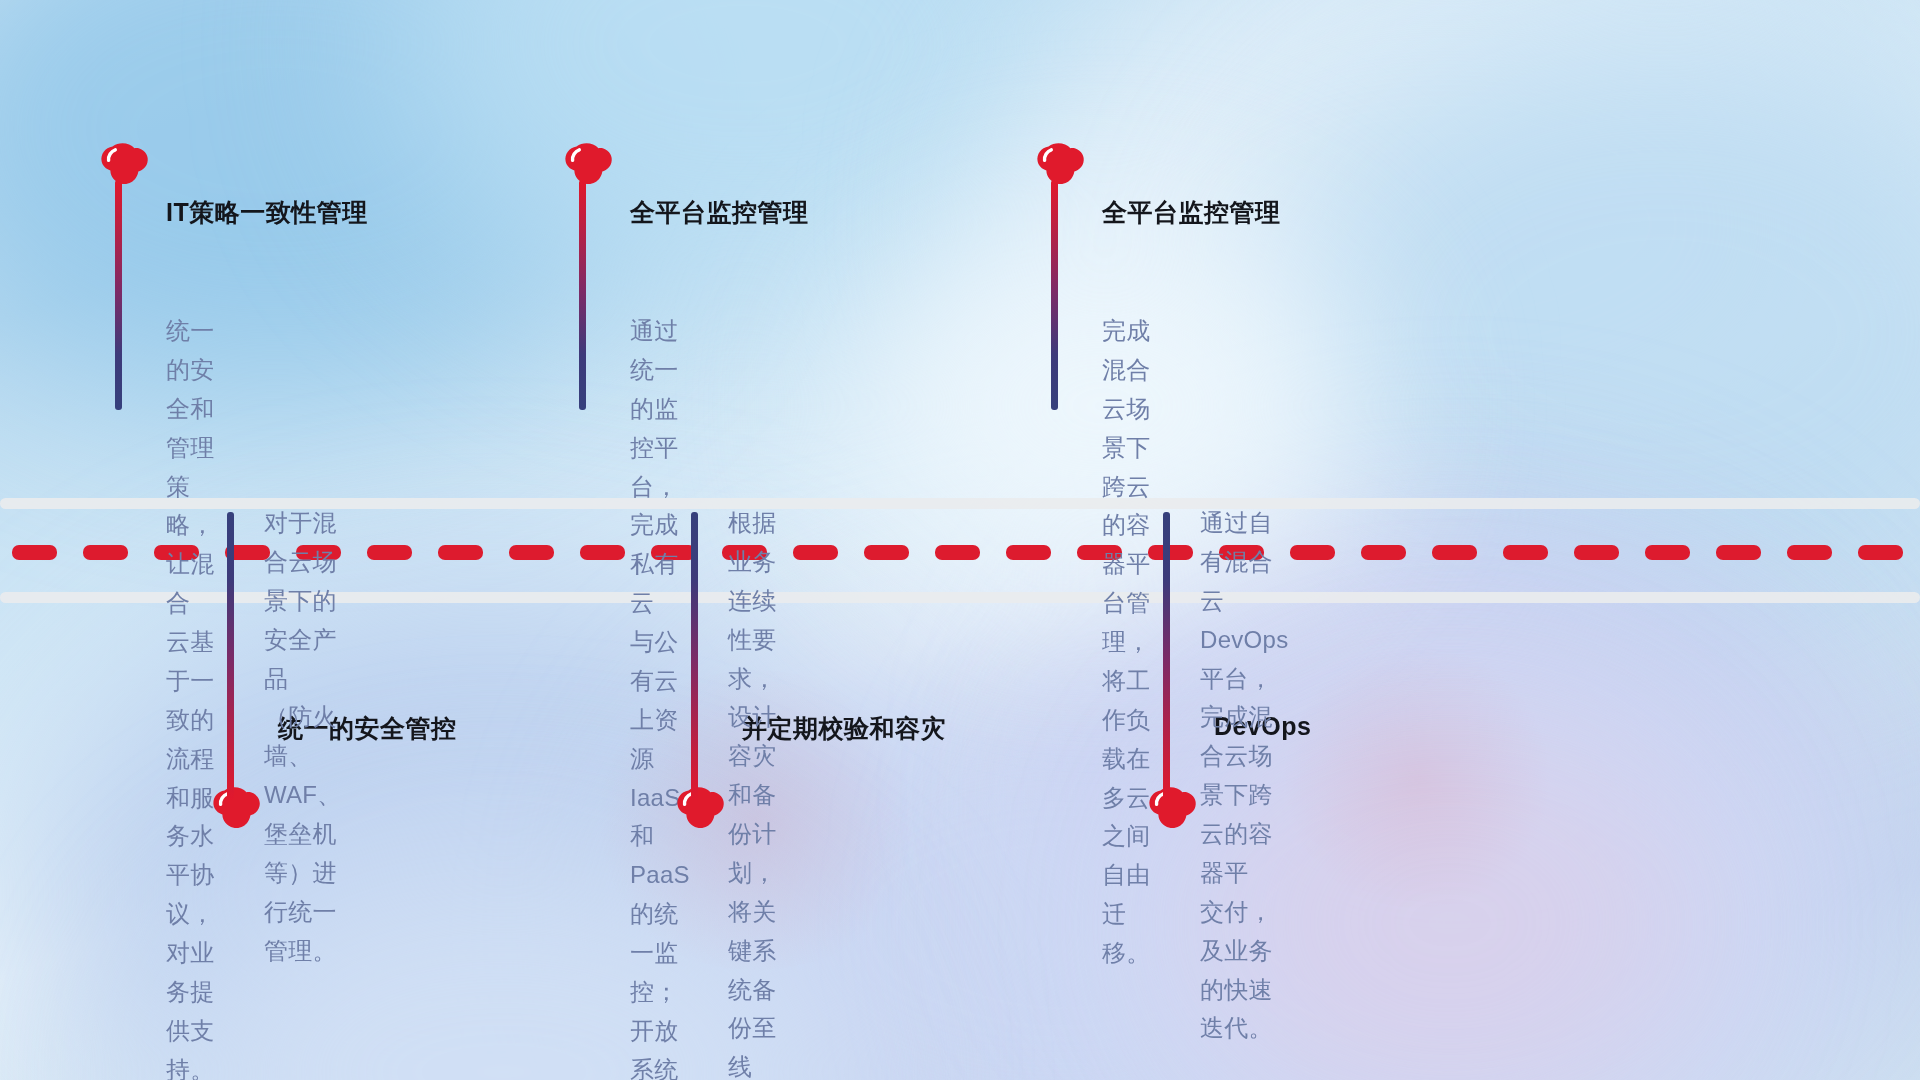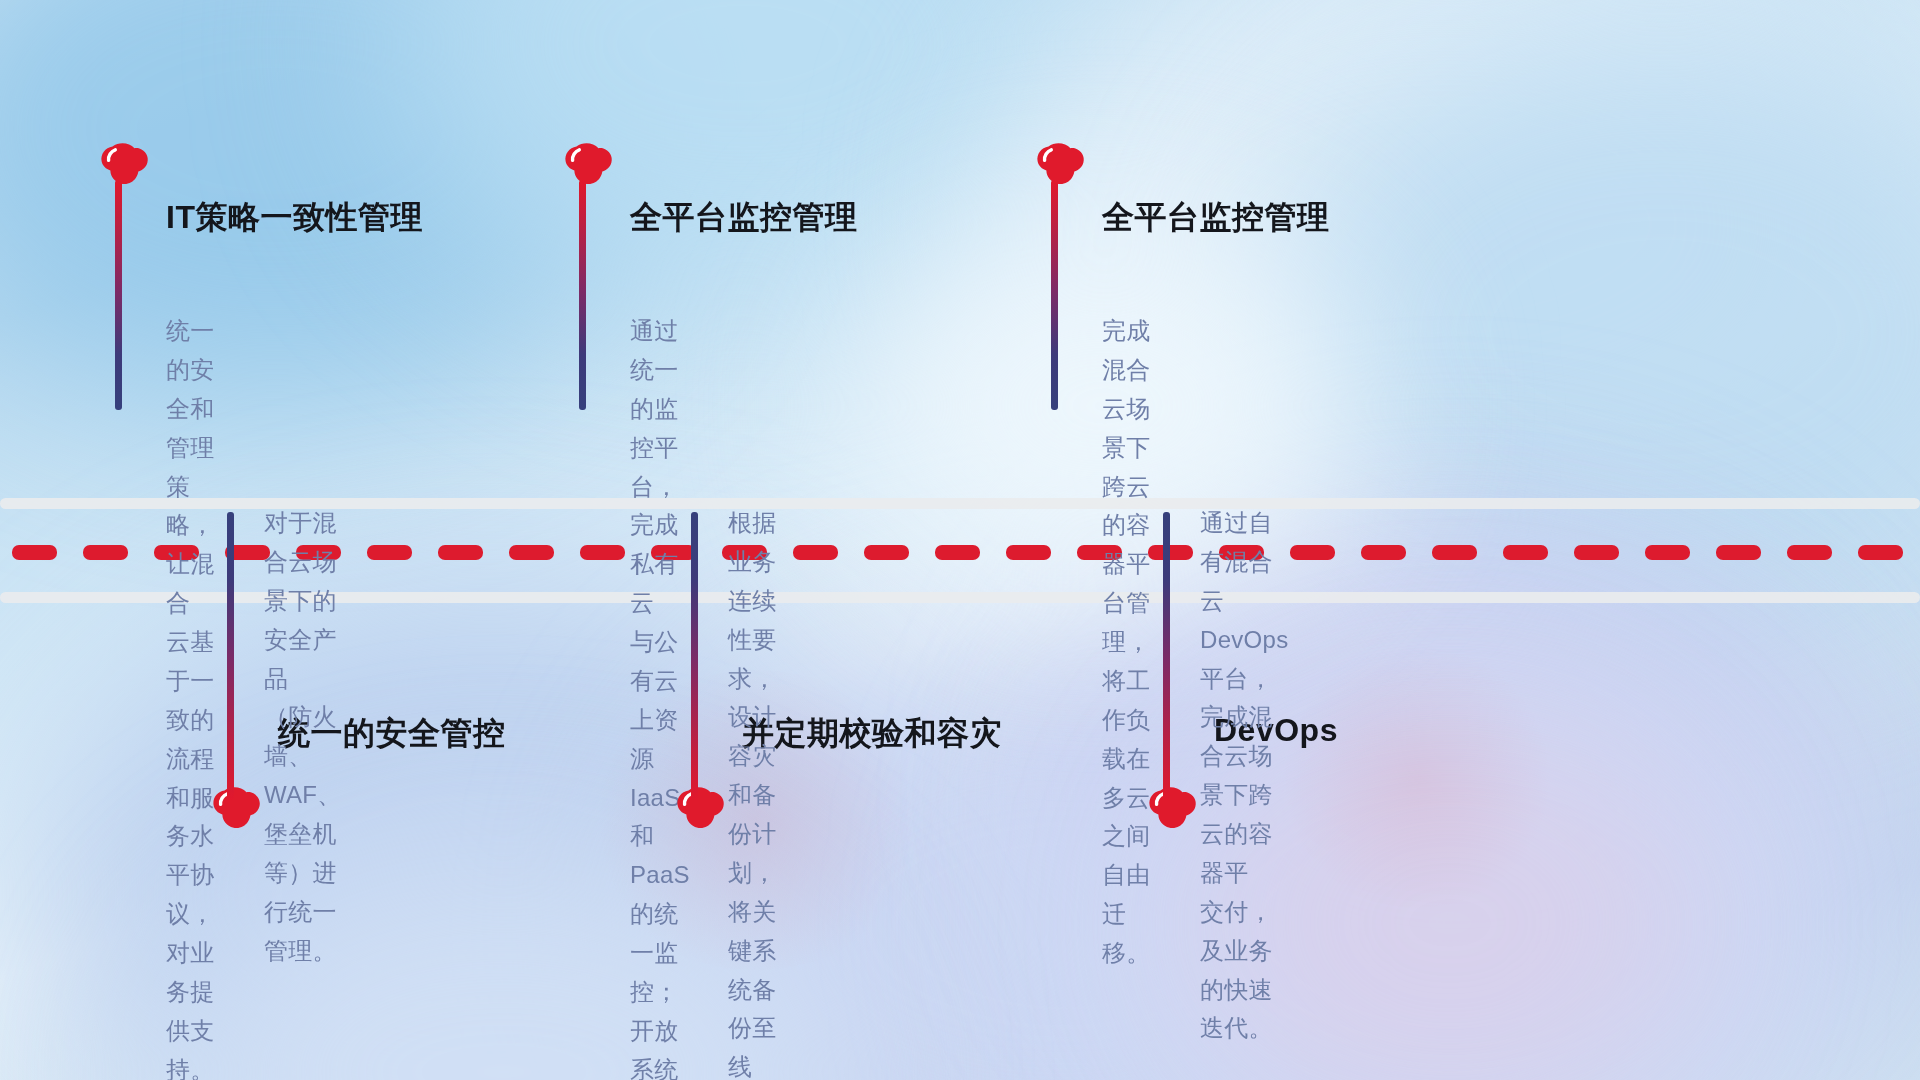--- a/index.html
+++ b/index.html
@@ -47,21 +47,21 @@
 
   
   .marker { position:absolute; }
   .cloud { position:absolute; width:58px; height:48px; }
   .stem  { position:absolute; width:7px; border-radius:3px; }
   .stem.down { background:linear-gradient(to bottom,#e2182c 0%,#c01f3f 18%,#7e2a66 48%,#3d3a7a 76%,#36407c 100%); }
   .stem.up   { background:linear-gradient(to bottom,#36407c 0%,#3d3a7a 24%,#7e2a66 52%,#c01f3f 82%,#e2182c 100%); }
 
   .m-title {
     position:absolute; white-space:nowrap;
-    font-size:32px; font-weight:700; color:#14161c;
+    font-size:25px; font-weight:700; color:#14161c;
     letter-spacing:.5px;
     text-align:center;
   }
   .m-body {
     position:absolute;
     font-size:24px; line-height:1.62; color:#6f7fa8;
     letter-spacing:.3px; white-space:pre-line;
   }
 
   

